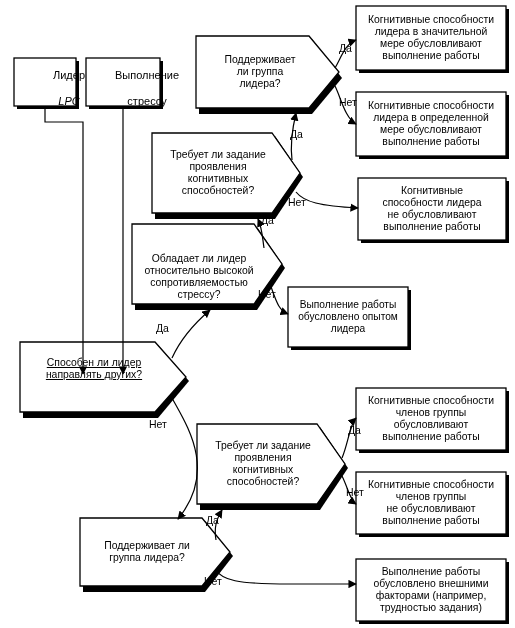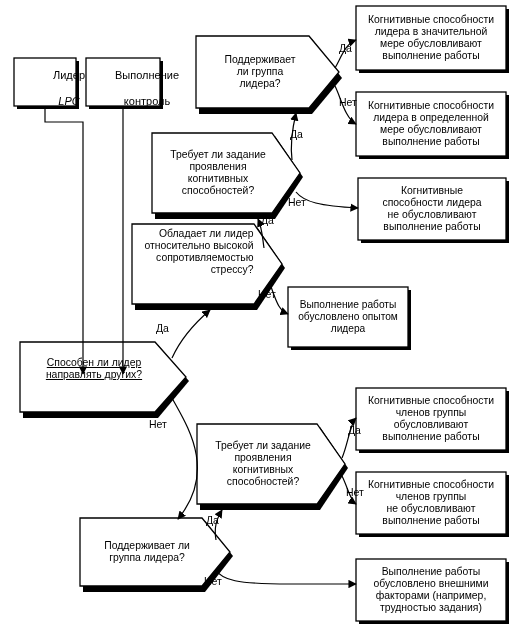--- a/index.html
+++ b/index.html
@@ -162,32 +162,32 @@
 
   <div class="node src" style="left:14px;top:58px;width:62px;height:48px;">
     <span>
       <span>Лидер</span><br>
       <span class="italic">LPC</span>
     </span>
   </div>
   <div class="node src" style="left:86px;top:58px;width:74px;height:48px;">
     <span>
       <span>Выполнение</span><br>
-      <span>контроль</span>
+      <span>стрессу</span>
     </span>
   </div>
 
   <div class="node dec" style="left:196px;top:36px;width:128px;height:72px;">Поддерживает
 ли группа
 лидера?</div>
   <div class="node dec" style="left:152px;top:133px;width:132px;height:80px;">Требует ли задание
 проявления
 когнитивных
 способностей?</div>
-  <div class="node dec" style="left:132px;top:215px;width:134px;height:74px;text-align:right;">Обладает ли лидер
+  <div class="node dec" style="left:132px;top:240px;width:134px;height:74px;">Обладает ли лидер
 относительно высокой
 сопротивляемостью
 стрессу?</div>
   <div class="node dec" style="left:20px;top:342px;width:148px;height:54px;text-decoration:underline;">Способен ли лидер
 направлять других?</div>
   <div class="node dec" style="left:197px;top:424px;width:132px;height:80px;">Требует ли задание
 проявления
 когнитивных
 способностей?</div>
   <div class="node dec" style="left:80px;top:518px;width:134px;height:68px;">Поддерживает ли

